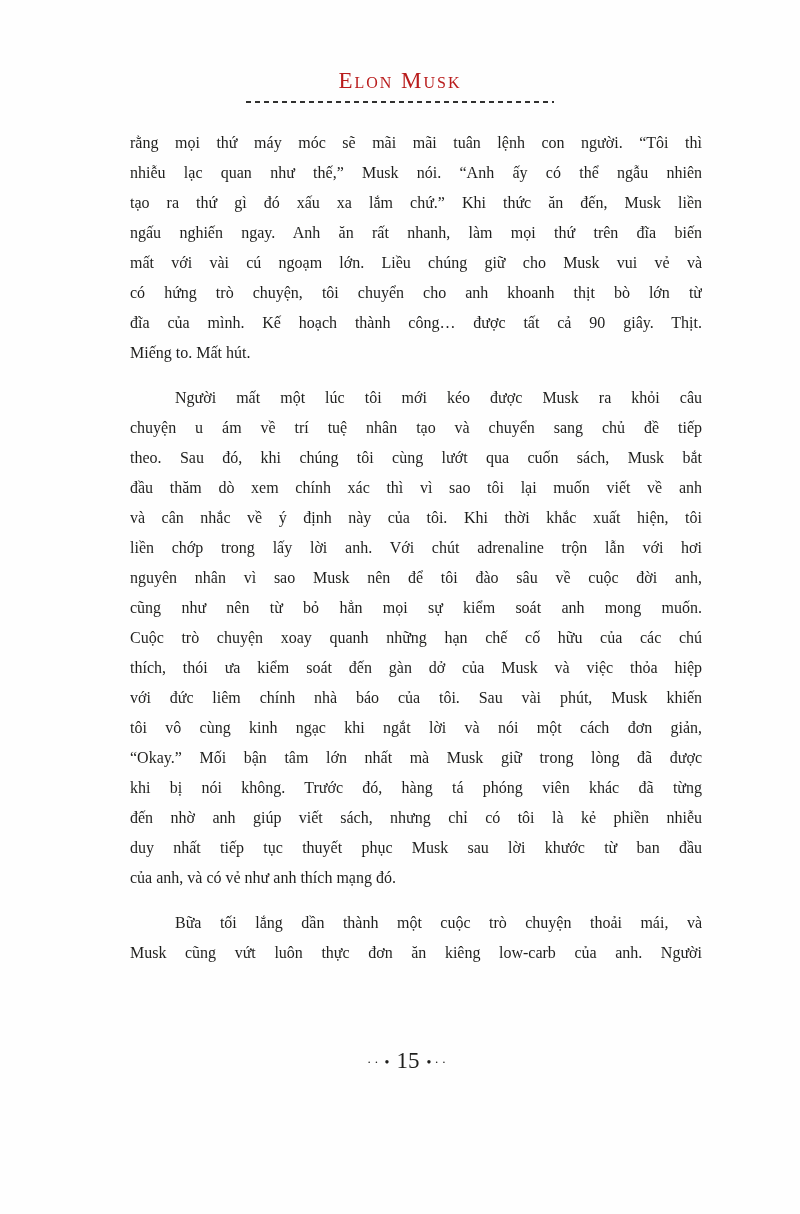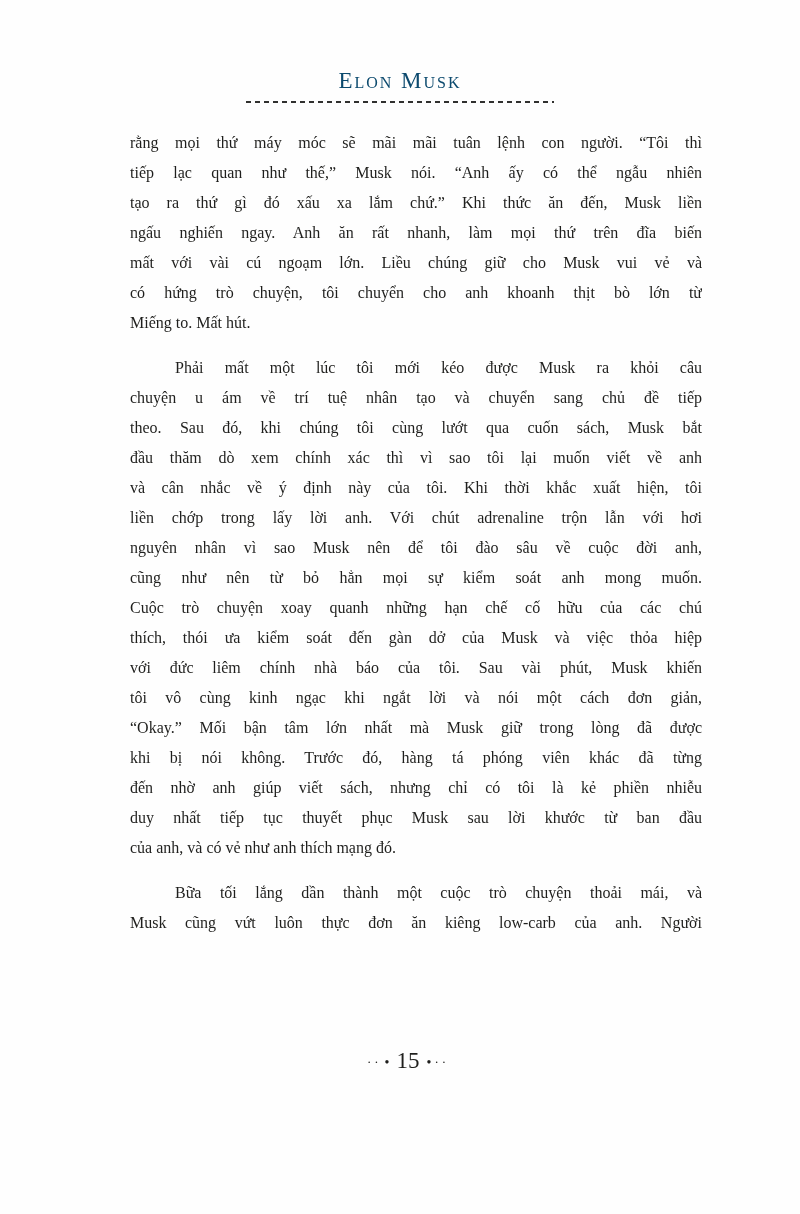--- a/index.html
+++ b/index.html
@@ -18,21 +18,21 @@
   }
   .running-header {
     position: absolute;
     top: 68px;
     left: 0;
     right: 0;
     text-align: center;
     font-variant: small-caps;
     font-size: 23px;
     letter-spacing: 2px;
-    color: #0c4a6e;
+    color: #b91c1c;
   }
   .header-divider {
     position: absolute;
     top: 101px;
     left: 246px;
     width: 308px;
     height: 2px;
     background: repeating-linear-gradient(
       to right,
       #30302e 0px, #30302e 5px,
@@ -92,29 +92,30 @@
 
 <div class="page">
 
   <div class="running-header">Elon Musk</div>
 
   <div class="header-divider"></div>
 
   <div class="text-block">
       <div class="para">
         <div class="line">rằng mọi thứ máy móc sẽ mãi mãi tuân lệnh con người. “Tôi thì</div>
-        <div class="line">tiếp lạc quan như thế,” Musk nói. “Anh ấy có thể ngẫu nhiên</div>
+        <div class="line">nhiễu lạc quan như thế,” Musk nói. “Anh ấy có thể ngẫu nhiên</div>
         <div class="line">tạo ra thứ gì đó xấu xa lắm chứ.” Khi thức ăn đến, Musk liền</div>
         <div class="line">ngấu nghiến ngay. Anh ăn rất nhanh, làm mọi thứ trên đĩa biến</div>
         <div class="line">mất với vài cú ngoạm lớn. Liều chúng giữ cho Musk vui vẻ và</div>
         <div class="line">có hứng trò chuyện, tôi chuyển cho anh khoanh thịt bò lớn từ</div>
+        <div class="line">đĩa của mình. Kế hoạch thành công… được tất cả 90 giây. Thịt.</div>
         <div class="line last">Miếng to. Mất hút.</div>
       </div>
       <div class="para">
-        <div class="line indent">Phải mất một lúc tôi mới kéo được Musk ra khỏi câu</div>
+        <div class="line indent">Người mất một lúc tôi mới kéo được Musk ra khỏi câu</div>
         <div class="line">chuyện u ám về trí tuệ nhân tạo và chuyển sang chủ đề tiếp</div>
         <div class="line">theo. Sau đó, khi chúng tôi cùng lướt qua cuốn sách, Musk bắt</div>
         <div class="line">đầu thăm dò xem chính xác thì vì sao tôi lại muốn viết về anh</div>
         <div class="line">và cân nhắc về ý định này của tôi. Khi thời khắc xuất hiện, tôi</div>
         <div class="line">liền chớp trong lấy lời anh. Với chút adrenaline trộn lẫn với hơi</div>
         <div class="line">nguyên nhân vì sao Musk nên để tôi đào sâu về cuộc đời anh,</div>
         <div class="line">cũng như nên từ bỏ hẳn mọi sự kiểm soát anh mong muốn.</div>
         <div class="line">Cuộc trò chuyện xoay quanh những hạn chế cố hữu của các chú</div>
         <div class="line">thích, thói ưa kiểm soát đến gàn dở của Musk và việc thỏa hiệp</div>
         <div class="line">với đức liêm chính nhà báo của tôi. Sau vài phút, Musk khiến</div>

